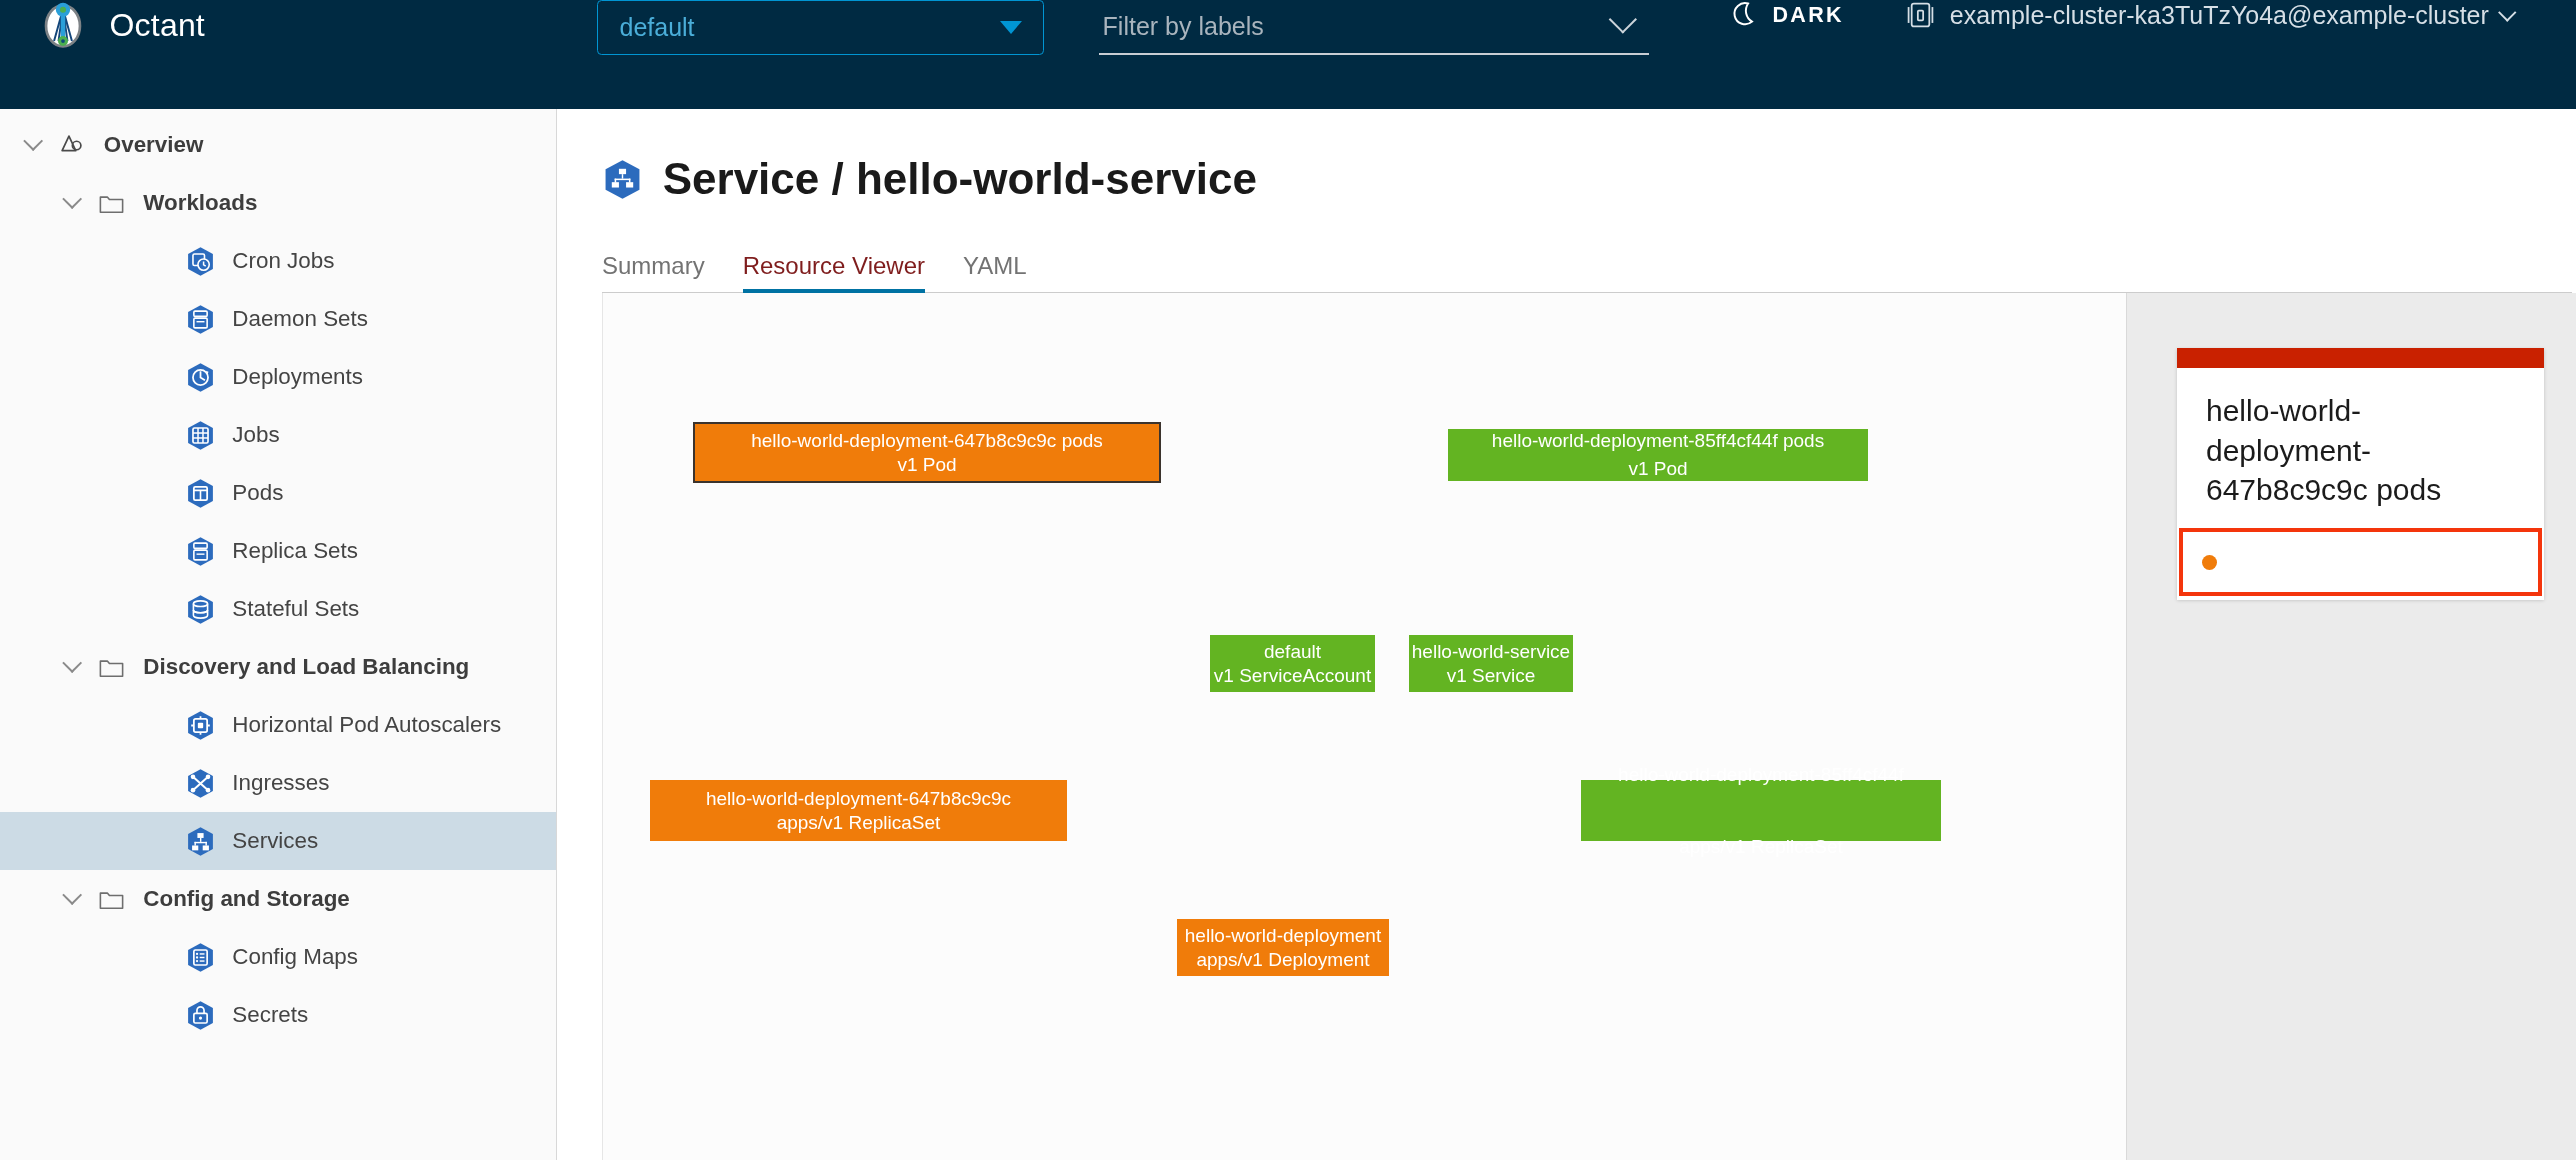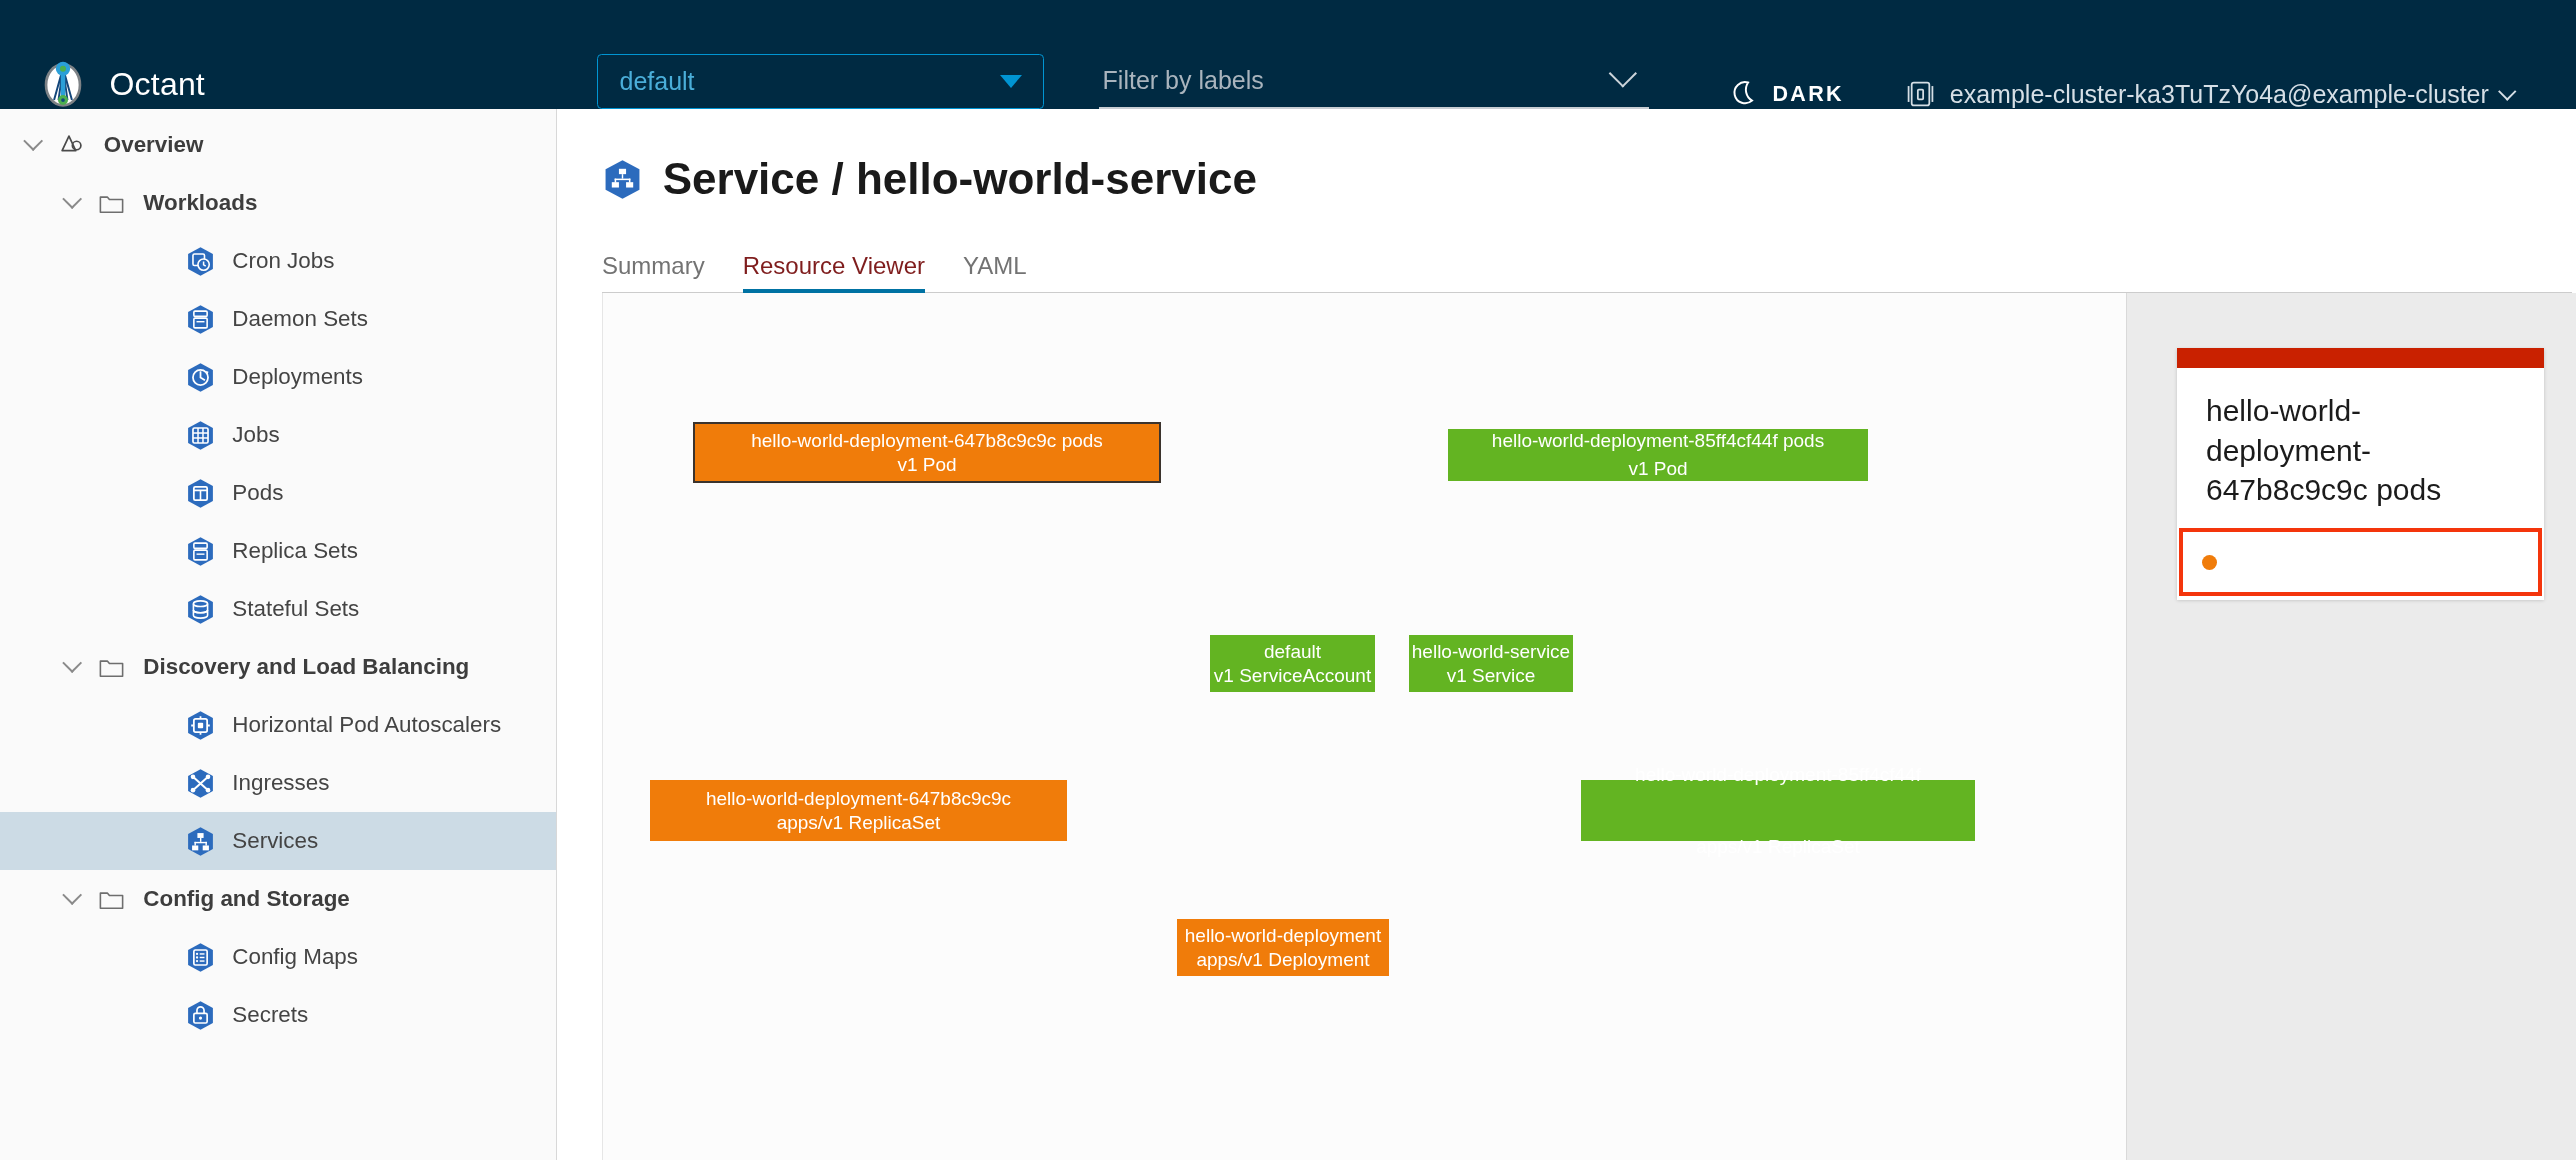--- a/index.html
+++ b/index.html
@@ -9,21 +9,21 @@
     background: #ffffff;
     overflow: hidden;
   }
   #app { position: relative; width: 2576px; height: 1160px; display: flex; flex-direction: column; }
 
   
   .header {
     height: 109px;
     background: #002a42;
     display: flex;
-    align-items: flex-end;
+    align-items: flex-start;
     flex: 0 0 109px;
     position: relative;
   }
   .brand { display: flex; align-items: center; padding-left: 38px; width: 557px; }
   .brand-logo { width: 50px; height: 50px; flex: 0 0 50px; }
   .brand-name {
     color: #ffffff;
     font-size: 32px;
     font-weight: 400;
     margin-left: 21.5px;
@@ -525,21 +525,21 @@
               <span class="gnode-l2">v1 ServiceAccount</span>
             </div>
             <div class="gnode green" style="left: 806px; top: 342px; width: 164px; height: 57px;">
               <span>hello-world-service</span>
               <span class="gnode-l2">v1 Service</span>
             </div>
             <div class="gnode orange" style="left: 47px; top: 487px; width: 417px; height: 61px;">
               <span>hello-world-deployment-647b8c9c9c</span>
               <span class="gnode-l2">apps/v1 ReplicaSet</span>
             </div>
-            <div class="gnode green" style="left: 978px; top: 487px; width: 394px; height: 61px; gap: 48px;">
+            <div class="gnode green" style="left: 978px; top: 487px; width: 360px; height: 61px; gap: 48px;">
               <span>hello-world-deployment-85ff4cf44f</span>
               <span class="gnode-l2">apps/v1 ReplicaSet</span>
             </div>
             <div class="gnode orange" style="left: 574px; top: 626px; width: 212px; height: 57px;">
               <span>hello-world-deployment</span>
               <span class="gnode-l2">apps/v1 Deployment</span>
             </div>
           </div>
 
         <div class="detail-panel">

